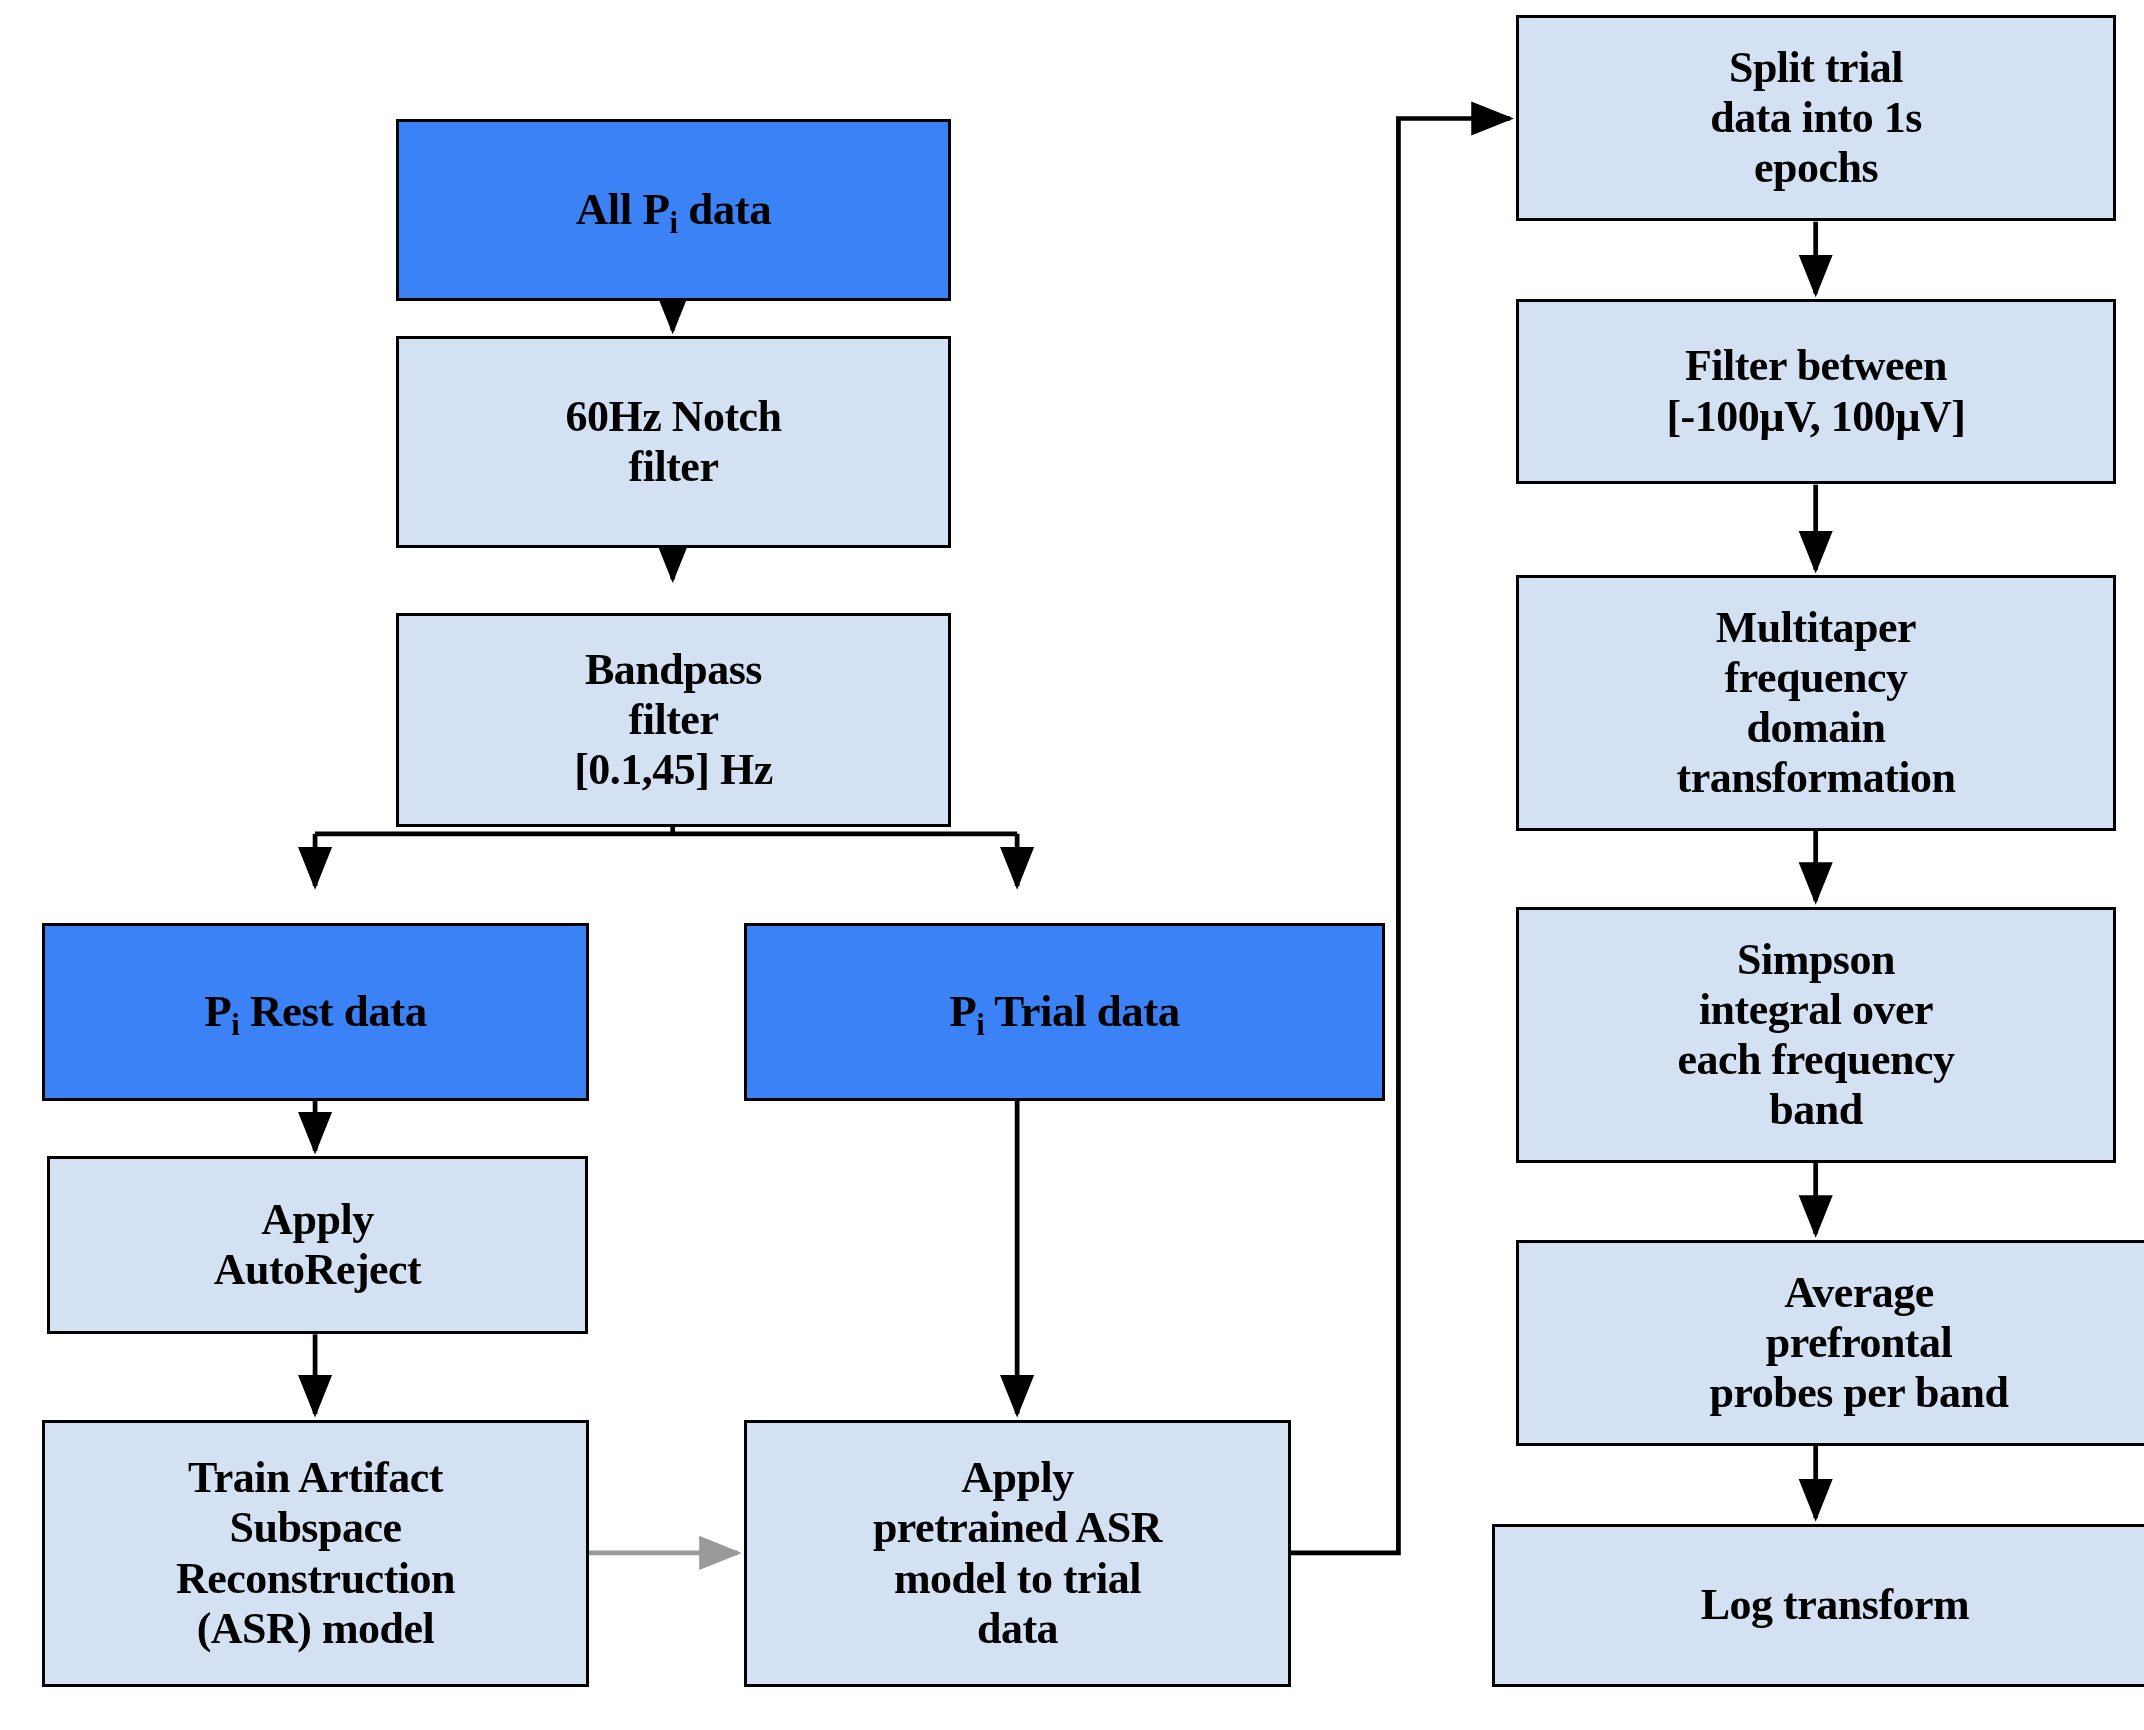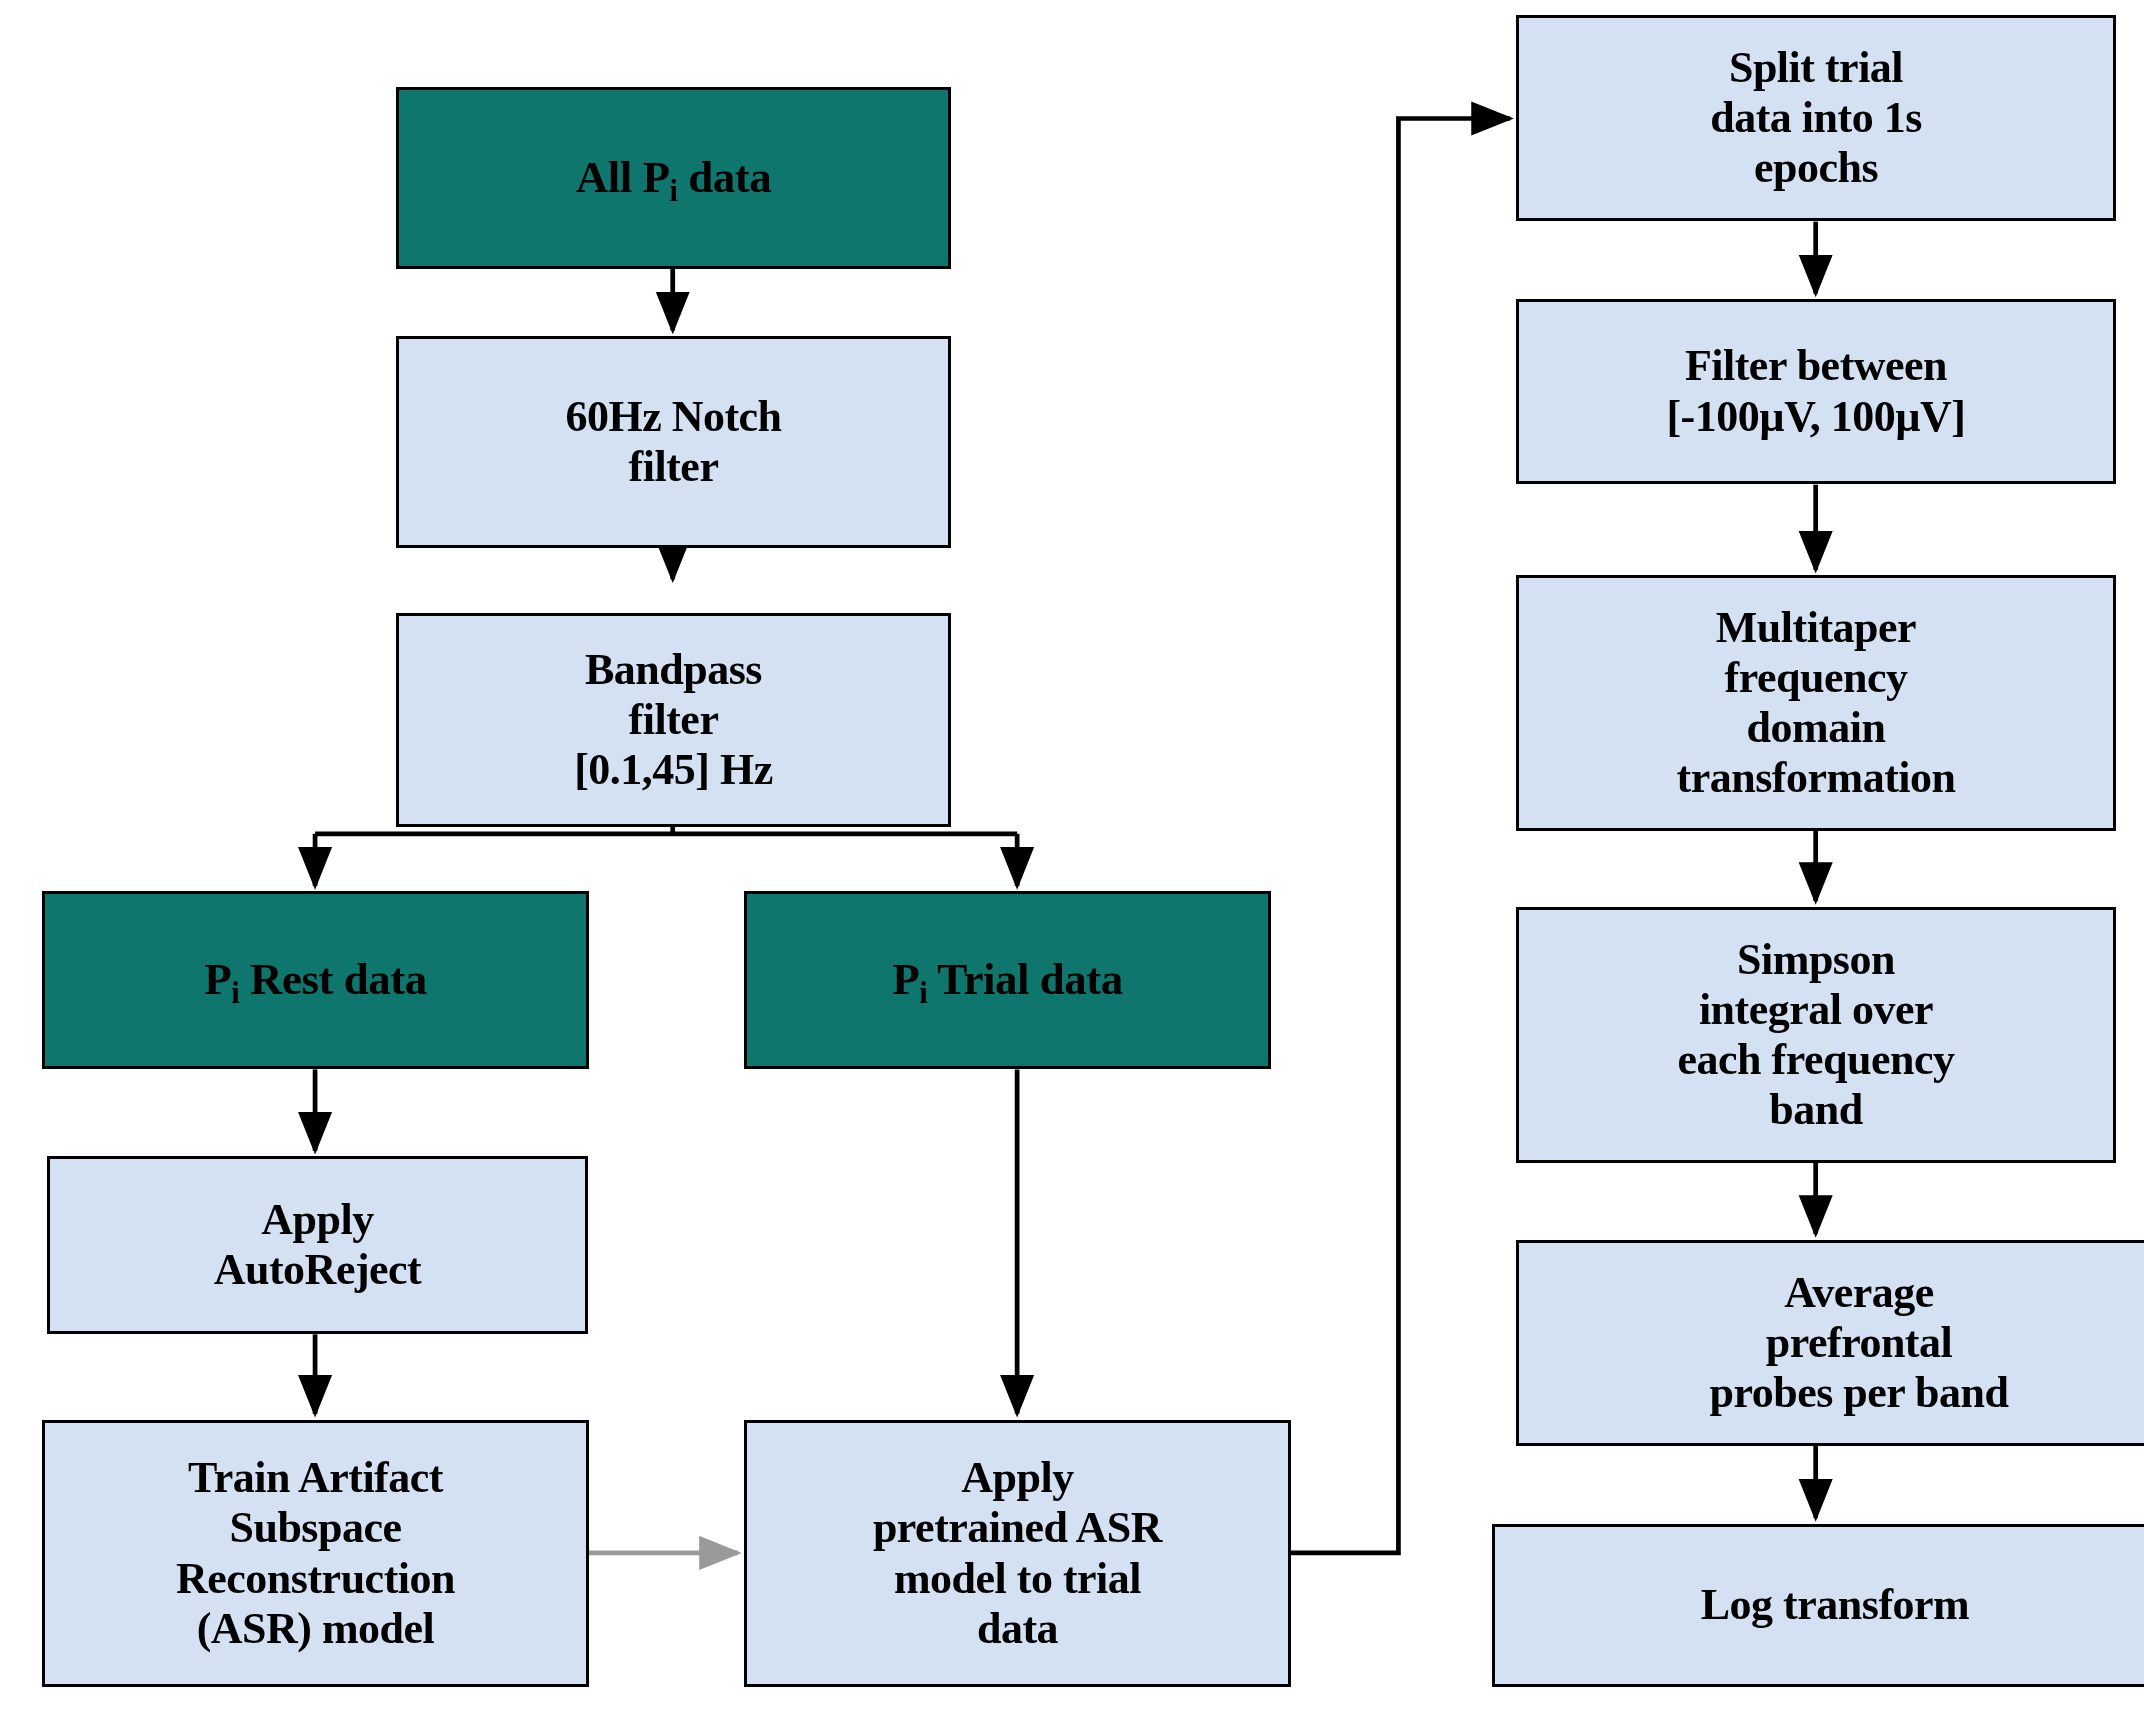--- a/index.html
+++ b/index.html
@@ -34,21 +34,21 @@
     color: #000000;
     font-family: Liberation Serif, serif;
     font-weight: 700;
     font-size: 44px;
     line-height: 1.14;
     letter-spacing: -0.5px;
     white-space: pre-line;
     padding: 3.8px 7.6px;
   }
   .node.blue  { background: #d4e1f2; }
-  .node.mauve { background: #0f766e; }
+  .node.mauve { background: #3b82f6; margin-top: 32px; }
   .node .lbl { display: block; width: 100%; }
   sub {
     font-size: 0.68em;
     vertical-align: -0.30em;
     line-height: 0;
   }
 </style>
 </head>
 <body>
 
@@ -102,21 +102,21 @@
   </div>
 
   <div class="node blue" style="left:396px; top:585px; width:555px; height:214px;margin-top:28px;">
     <span class="lbl">Bandpass<br>filter<br>[0.1,45] Hz</span>
   </div>
 
   <div class="node mauve" style="left:42px; top:891px; width:547px; height:178px; font-size:45px;">
     <span class="lbl">P<sub>i</sub> Rest data</span>
   </div>
 
-  <div class="node mauve" style="left:744px; top:891px; width:527px; height:178px; font-size:45px;">
+  <div class="node mauve" style="left:744px; top:891px; width:641px; height:178px; font-size:45px;">
     <span class="lbl">P<sub>i</sub> Trial data</span>
   </div>
 
   <div class="node blue" style="left:47px; top:1156px; width:541px; height:178px;">
     <span class="lbl">Apply<br>AutoReject</span>
   </div>
 
   <div class="node blue" style="left:42px; top:1420px; width:547px; height:267px;">
     <span class="lbl">Train Artifact<br>Subspace<br>Reconstruction<br>(ASR) model</span>
   </div>

